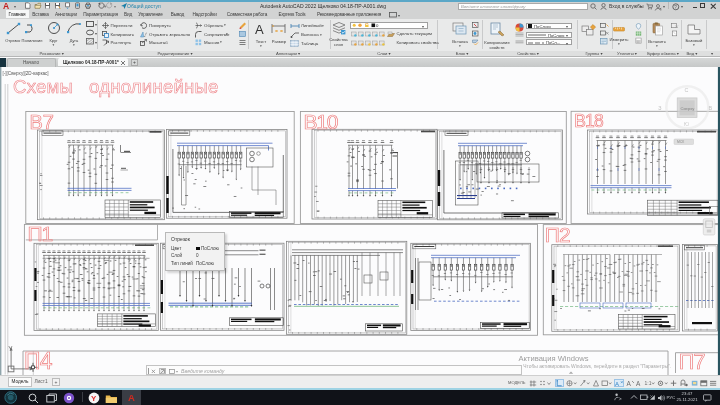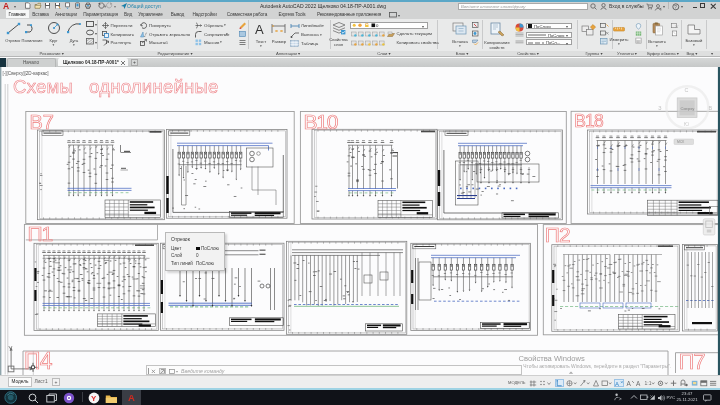--- a/index.html
+++ b/index.html
@@ -1345,21 +1345,21 @@
 <div class="abs" style="left:134.5px;top:59.3px;transform:translateX(-50%);font-size:5px;color:#444;white-space:nowrap;">+</div>
 <div class="abs" style="left:165.3px;top:231.9px;width:60px;height:39.4px;background:#f2f2f2;border:0.8px solid #b9b9b9;box-shadow:1.5px 1.5px 2px rgba(0,0,0,0.16)"></div>
 <div class="abs" style="left:171px;top:235.5px;font-size:5px;color:#2e2e2e;white-space:nowrap;font-weight:normal;">Отрезок</div>
 <div class="abs" style="left:171px;top:245.5px;font-size:4.6px;color:#3c3c3c;white-space:nowrap;font-weight:normal;">Цвет</div>
 <div class="abs" style="left:196px;top:246.5px;width:3.6px;height:3.6px;background:#0a0a0a"></div>
 <div class="abs" style="left:201px;top:245.5px;font-size:4.6px;color:#3c3c3c;white-space:nowrap;font-weight:normal;">ПоСлою</div>
 <div class="abs" style="left:171px;top:253.2px;font-size:4.6px;color:#3c3c3c;white-space:nowrap;font-weight:normal;">Слой</div>
 <div class="abs" style="left:196px;top:253.2px;font-size:4.6px;color:#3c3c3c;white-space:nowrap;font-weight:normal;">0</div>
 <div class="abs" style="left:171px;top:260.9px;font-size:4.6px;color:#3c3c3c;white-space:nowrap;font-weight:normal;">Тип линий</div>
 <div class="abs" style="left:196px;top:260.9px;font-size:4.6px;color:#3c3c3c;white-space:nowrap;font-weight:normal;">ПоСлою</div>
-<div class="abs" style="left:518.5px;top:353.8px;font-size:7.6px;color:#9d9d9d;white-space:nowrap;font-weight:normal;">Свойства Windows</div>
+<div class="abs" style="left:518.5px;top:353.8px;font-size:7.6px;color:#9d9d9d;white-space:nowrap;font-weight:normal;">Активация Windows</div>
 <div class="abs" style="left:523.3px;top:364.3px;font-size:4.9px;color:#a8a8a8;white-space:nowrap;font-weight:normal;">Чтобы активировать Windows, перейдите в раздел "Параметры".</div>
 <div class="abs" style="left:146.2px;top:365.3px;width:376.3px;height:9.9px;background:#fcfcfc;border:0.7px solid #c3c3c3"></div>
 <div class="abs" style="left:147.8px;top:367.8px;width:1.6px;height:6px;background:#9a9a9a"></div>
 <svg class="abs" style="left:150.7px;top:368.5px" width="5" height="5" viewBox="0 0 5 5">
     <path d="M0.8,0.8 L4,4 M4,0.8 L0.8,4" stroke="#8a8a8a" stroke-width="0.8"></path>
   </svg>
 <div class="abs" style="left:158.9px;top:367.6px;width:6.7px;height:6.6px;background:#e8e8e8;border:0.5px solid #bbb"></div>
 <svg class="abs" style="left:159.8px;top:368.5px" width="5" height="5" viewBox="0 0 5 5">
     <path d="M0.5,4.5 L4,1 m-3,-0.5 h3.5 v3.5" stroke="#8a8a8a" stroke-width="0.8" fill="none"></path>
   </svg>

